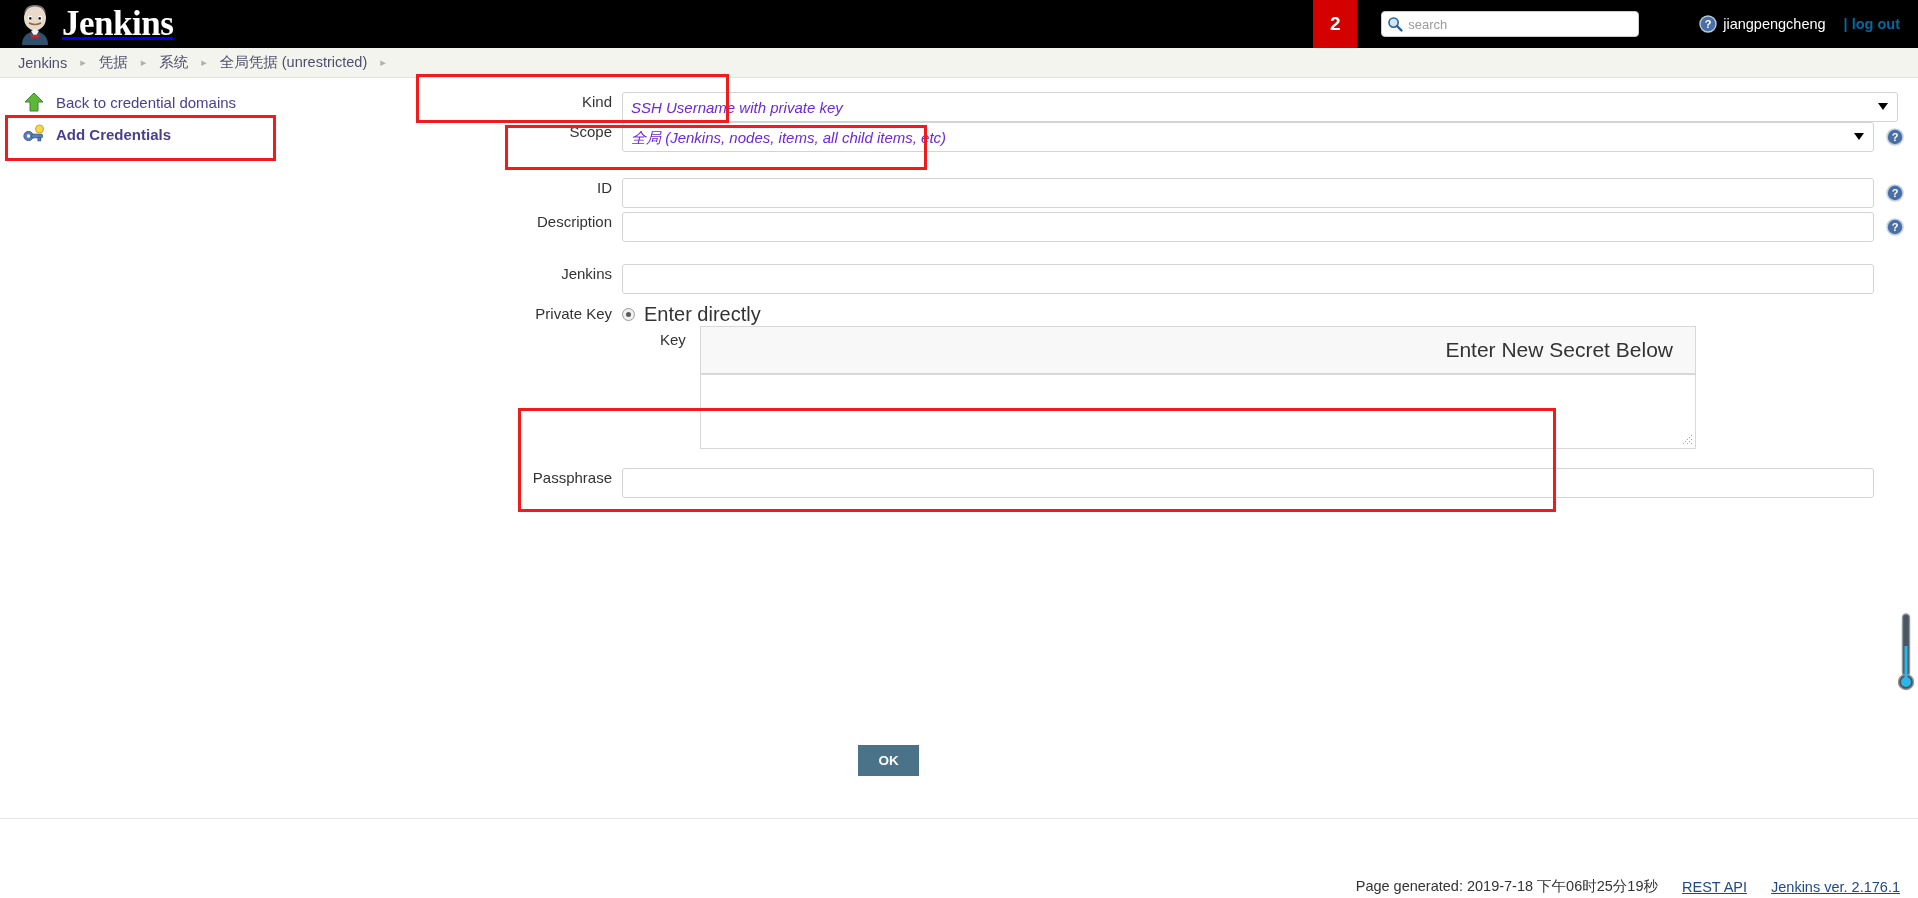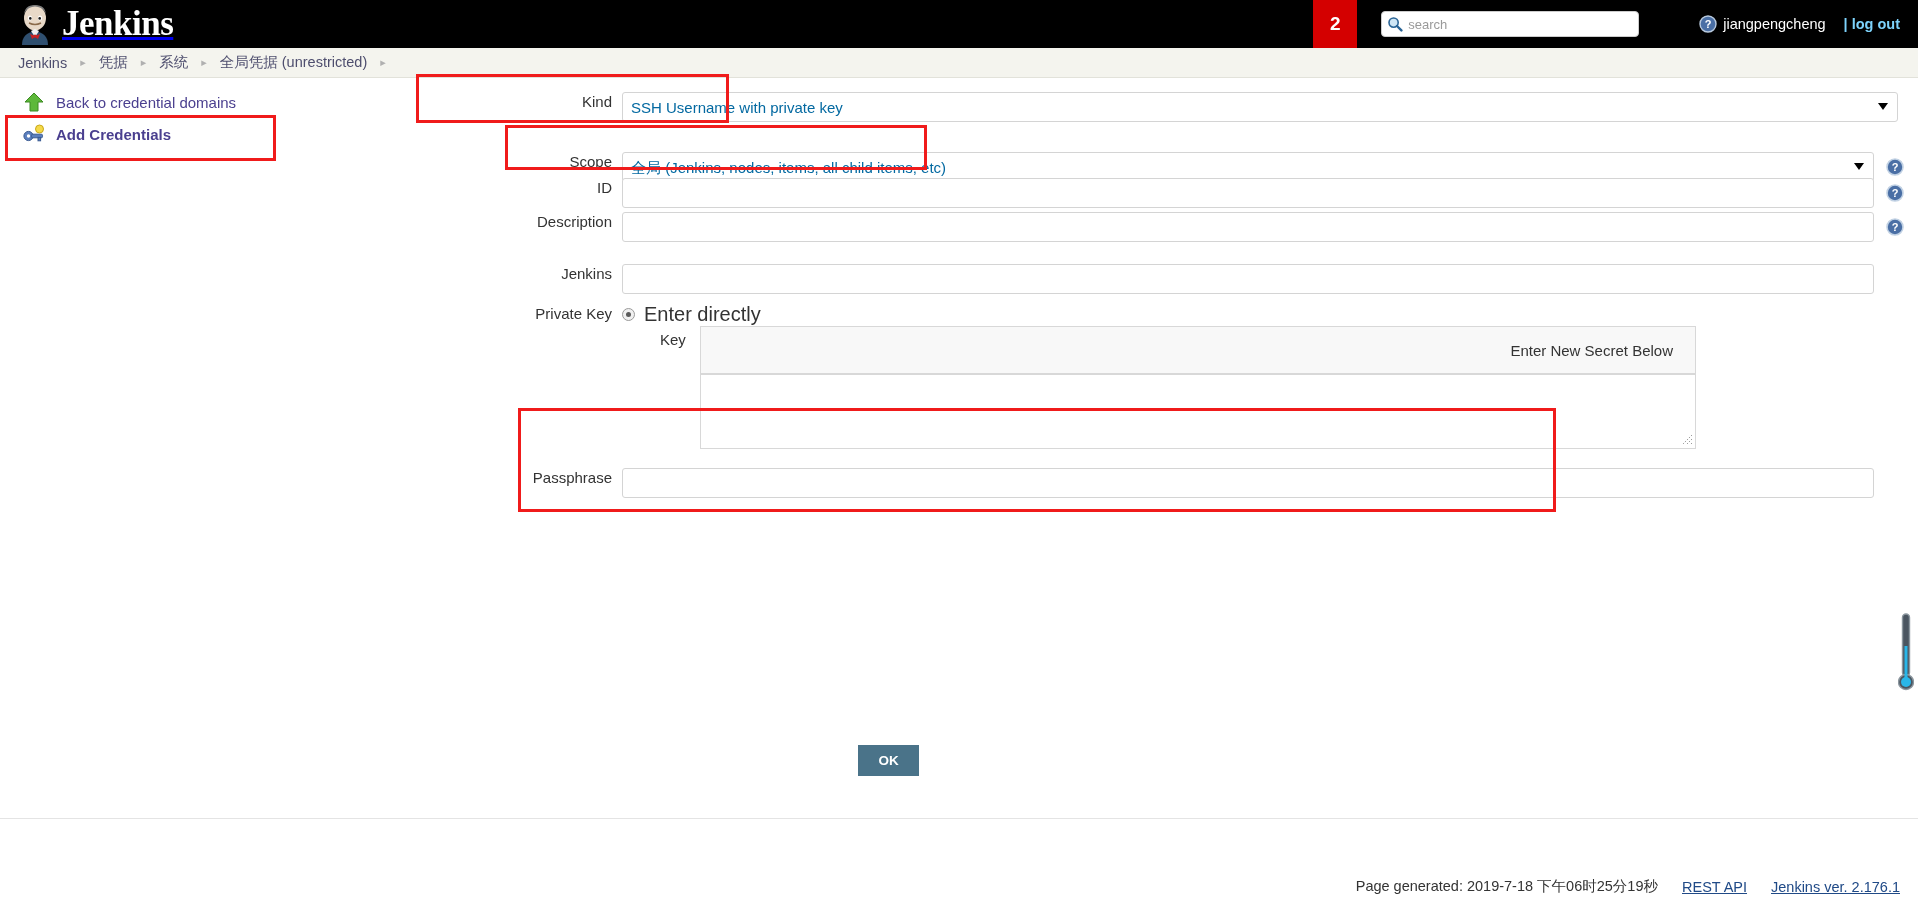--- a/index.html
+++ b/index.html
@@ -61,21 +61,21 @@
   #search-icon {
     position: absolute; left: 6px; top: 5px;
     width: 16px; height: 16px;
   }
   #search-help { margin-left: 8px; width: 18px; height: 18px; }
   #user-name {
     color: #ffffff; font-size: 14.5px; font-weight: normal;
     margin-left: 6px;
   }
   #logout-link {
-    color: #7dd3fc; font-size: 14.5px; font-weight: bold;
+    color: #0369a1; font-size: 14.5px; font-weight: bold;
     margin-left: 18px; margin-right: 18px;
     text-decoration: none;
   }
 
   
   #breadcrumb-bar {
     position: absolute; top: 48px; left: 0;
     width: 1918px; height: 30px;
     background: #f4f4ee;
     border-bottom: 1px solid #e2e2da;
@@ -151,26 +151,27 @@
   }
   .field-ctrl { flex: 1 1 auto; position: relative; }
 
   select.jk-select, input.jk-text {
     width: 100%;
     height: 30px;
     border: 1px solid #d4d4d4;
     border-radius: 3px;
     background: #ffffff;
     font-size: 15px;
-    color: #0369a1;
+    color: #6d28d9;
     padding: 0 24px 0 8px;
     font-family: "Liberation Sans", sans-serif;
     appearance: none;
     -webkit-appearance: none;
     outline: none;
+    font-style: italic;
   }
   input.jk-text { padding-right: 8px; }
   .sel-arrow {
     position: absolute;
     right: 10px; top: 11px;
     width: 0; height: 0;
     border-left: 5px solid transparent;
     border-right: 5px solid transparent;
     border-top: 7px solid #000000;
     pointer-events: none;
@@ -223,21 +224,21 @@
   #secret-banner {
     position: absolute;
     left: 78px; top: 22px;
     width: 996px; height: 48px;
     background: #f8f8f8;
     border: 1px solid #d8d8d8;
     display: flex; align-items: center;
     justify-content: flex-end;
     padding-right: 22px;
   }
-  #secret-banner span { font-size: 15px; color: #333; }
+  #secret-banner span { font-size: 21px; color: #333; }
   #key-textarea {
     position: absolute;
     left: 78px; top: 70px;
     width: 996px; height: 75px;
     border: 1px solid #d8d8d8;
     background: #ffffff;
     resize: none;
     font-family: "Liberation Sans", sans-serif;
     font-size: 14px;
     outline: none;
@@ -381,21 +382,21 @@
 <div id="form-area">
 
   <div class="form-row" style="top:14px;">
     <div class="field-label">Kind</div>
     <div class="field-ctrl" style="margin-right:20px;">
       <select class="jk-select" id="kind-select"><option>SSH Username with private key</option><option>Username with password</option><option>Secret file</option><option>Secret text</option><option>Certificate</option></select>
       <span class="sel-arrow"></span>
     </div>
   </div>
 
-  <div class="form-row" style="top:74px;">
+  <div class="form-row" style="top:44px;">
     <div class="field-label">Scope</div>
     <div class="field-ctrl" style="margin-right:44px;">
       <select class="jk-select" id="scope-select"><option>全局 (Jenkins, nodes, items, all child items, etc)</option><option>系统 (Jenkins and nodes only)</option></select>
       <span class="sel-arrow"></span>
       <span class="help-icon" style="right:-30px;">
         <svg width="18" height="18" viewBox="0 0 18 18">
           <circle cx="9" cy="9" r="8" fill="#4a6fa5" stroke="#c2d2e4" stroke-width="1.6"></circle>
           <text x="9" y="13.2" font-size="11" font-weight="bold" fill="#ffffff" text-anchor="middle" font-family="Liberation Sans, sans-serif">?</text>
         </svg>
       </span>

